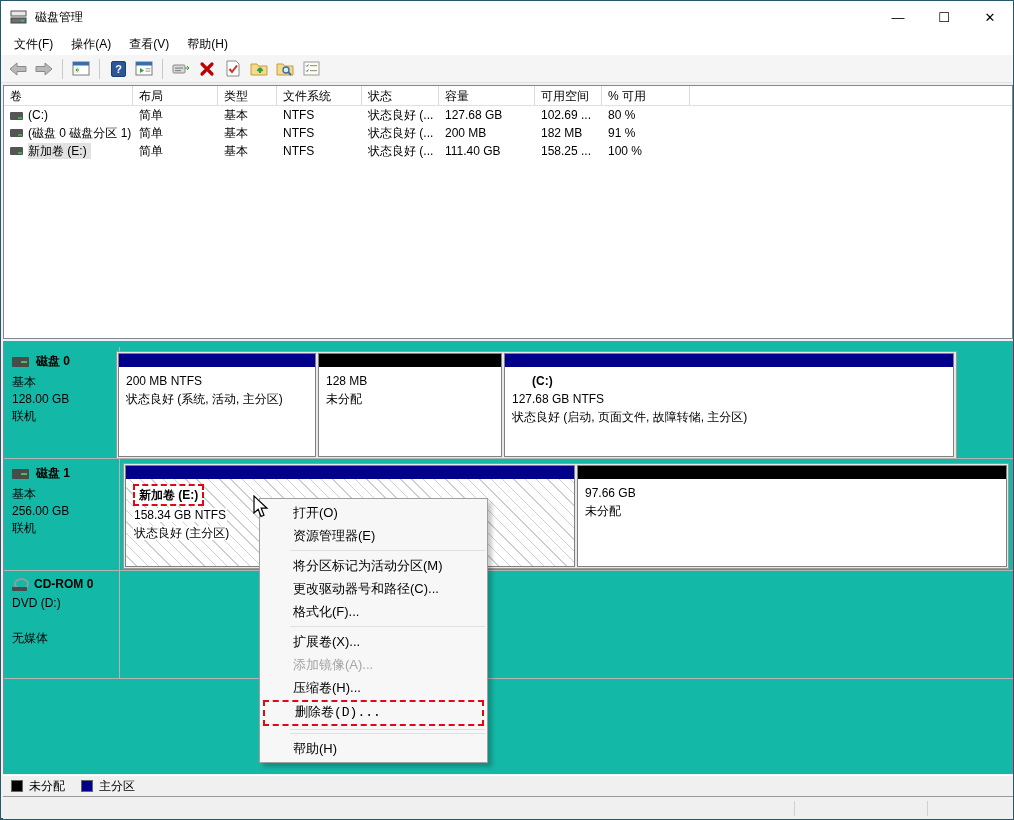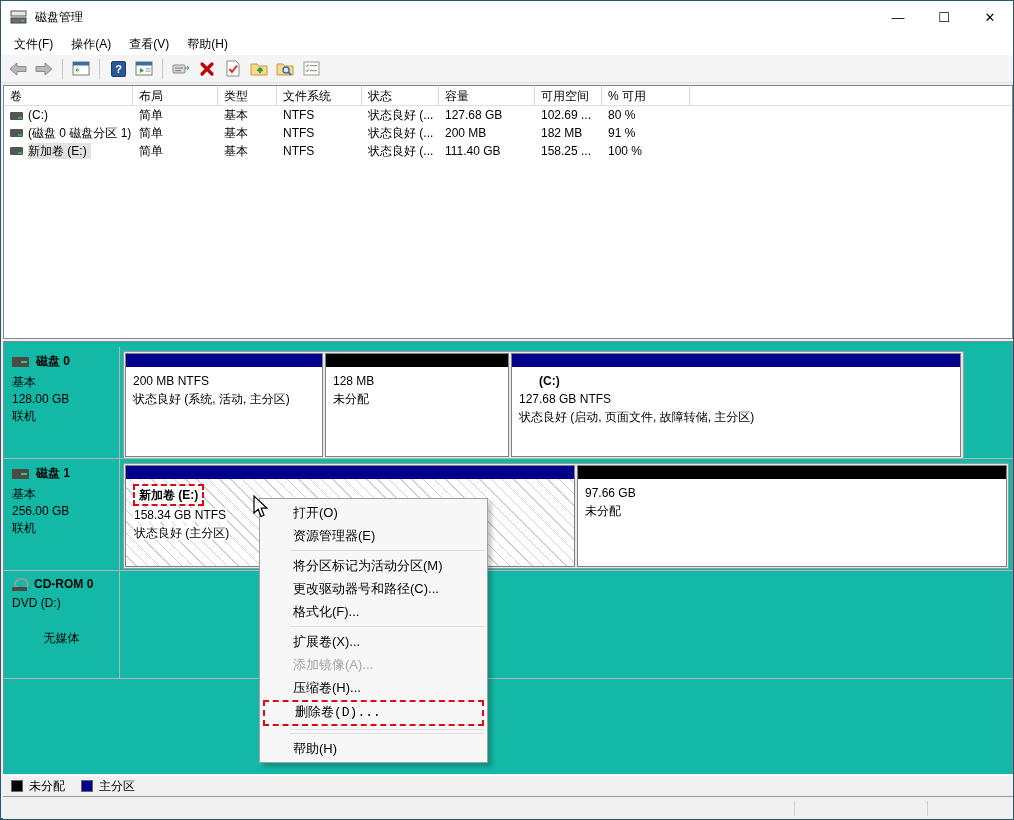--- a/index.html
+++ b/index.html
@@ -233,21 +233,21 @@
     <div class="disk-row" style="top:5px; height:112px;">
       <div class="disk-info">
         <div class="dname">
             <span class="drive-ic"></span>
             <span>磁盘 0</span>
           </div>
         <div class="dline">基本</div>
         <div class="dline">128.00 GB</div>
         <div class="dline">联机</div>
       </div>
-      <div class="strip" style="left:119px; width:841px; height:108px;">
+      <div class="strip" style="left:112px; width:841px; height:108px;">
         <div class="part" style="width:198px;">
           <div class="bar" style="background: rgb(0, 0, 139);"></div>
           <div class="pbody">
             <div>200 MB NTFS</div>
             <div>状态良好 (系统, 活动, 主分区)</div>
           </div>
         </div>
         <div class="part" style="width:184px;">
           <div class="bar" style="background: rgb(0, 0, 0);"></div>
           <div class="pbody">
@@ -297,21 +297,21 @@
       <div class="row-border"></div>
     </div>
 
     <div class="disk-row" style="top:229px; height:108px;">
       <div class="disk-info">
         <div class="dname">
             <span class="cd-ic"></span>
             <span>CD-ROM 0</span>
           </div>
         <div class="dline">DVD (D:)</div>
-        <div class="dline" style="margin-top:18px;text-align:center;">无媒体</div>
+        <div class="dline" style="margin-top:18px;">无媒体</div>
       </div>
       <div class="row-border"></div>
     </div>
   </div>
 
   <div class="legendbar">
     <span class="leg-item">
       <span class="leg-swatch" style="background: rgb(0, 0, 0);"></span>
       <span>未分配</span>
     </span>

